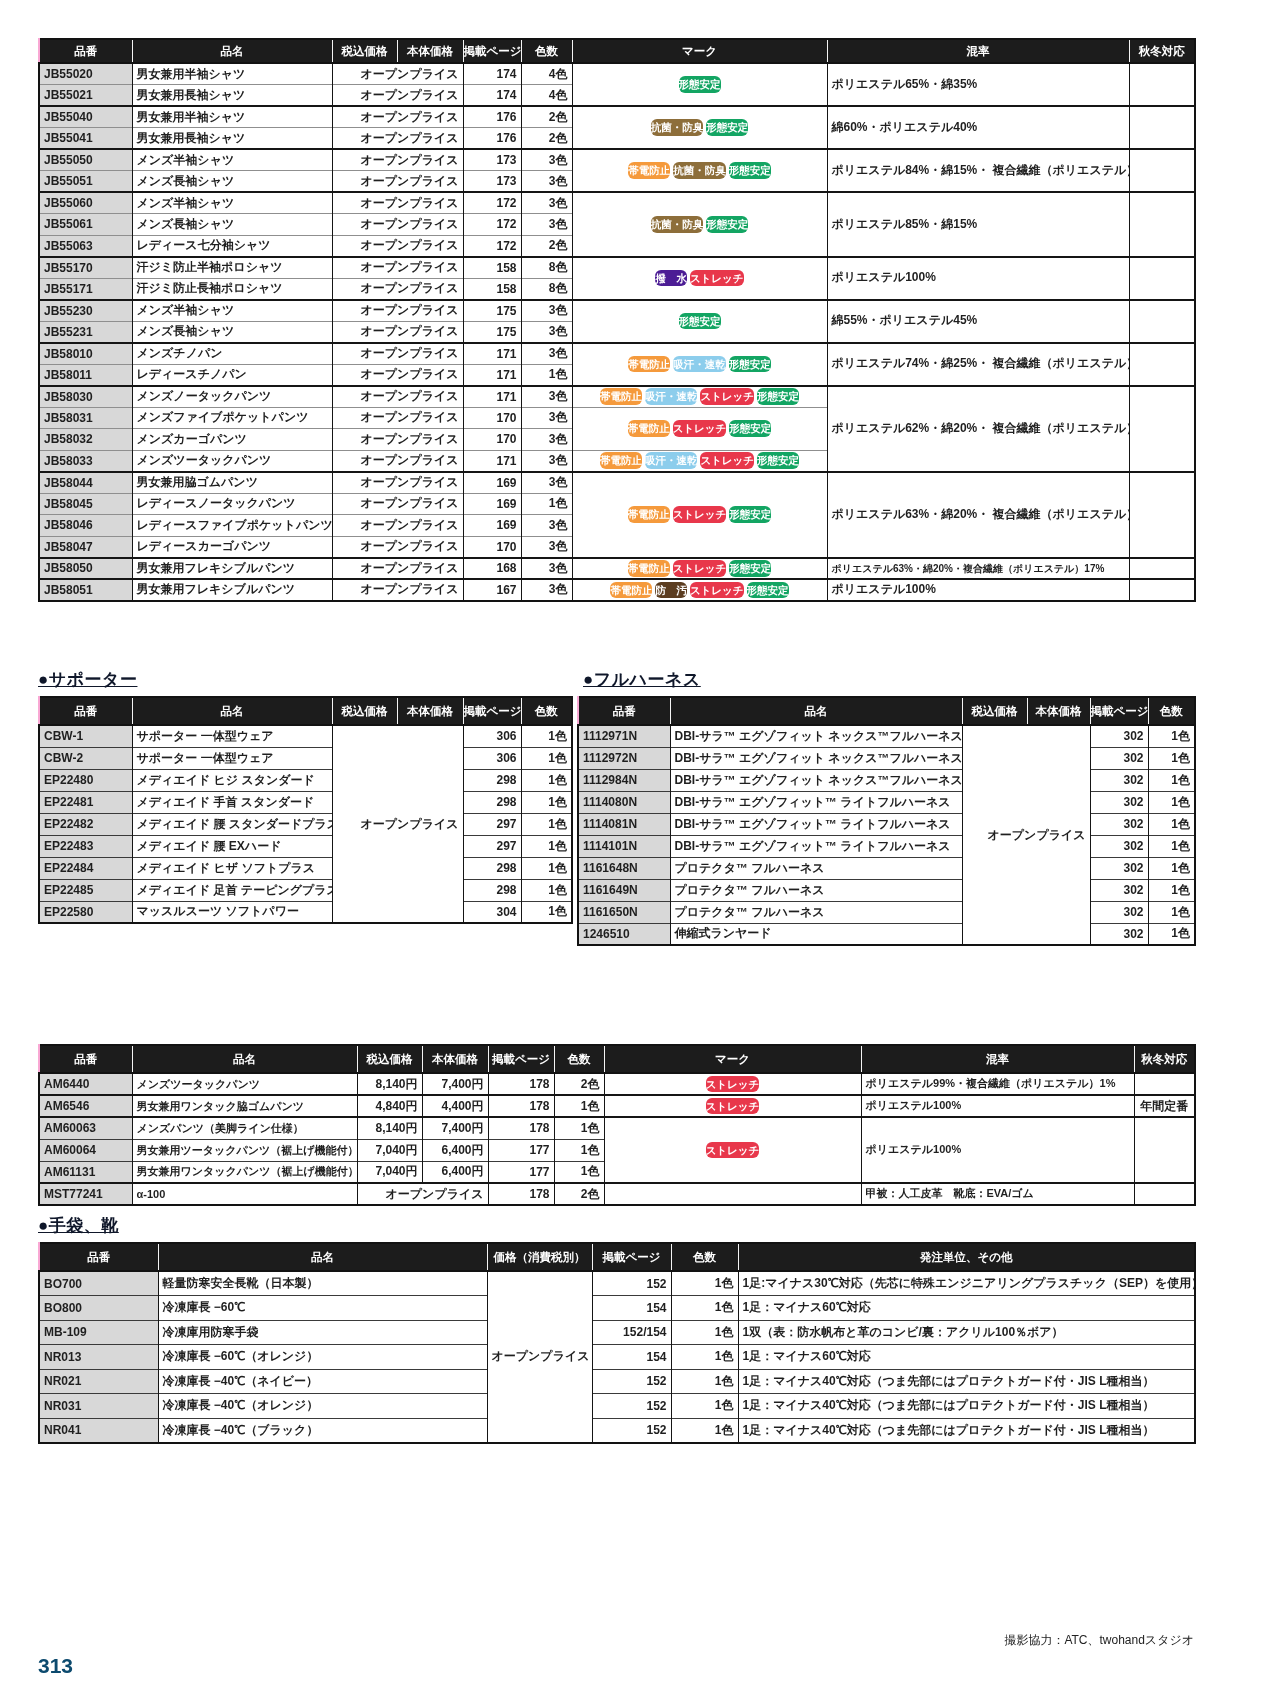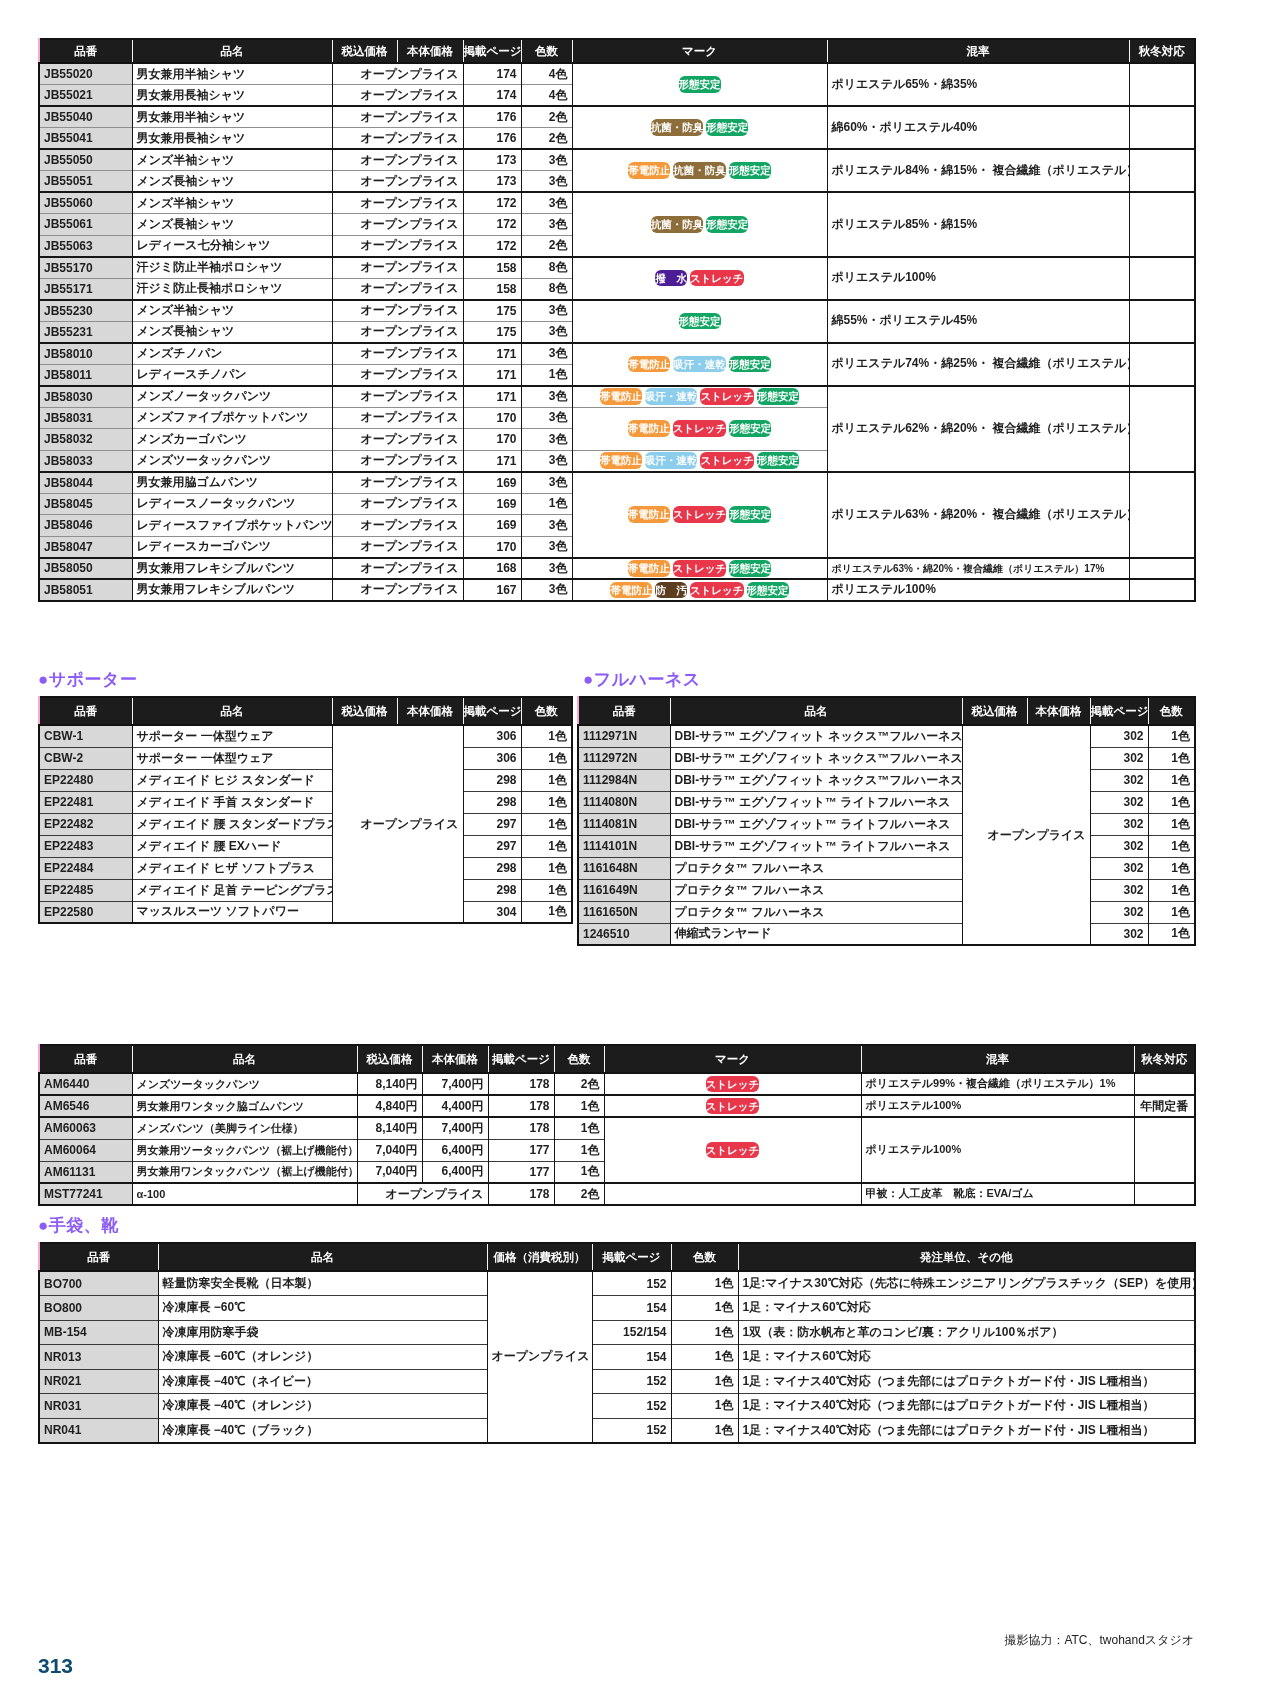--- a/index.html
+++ b/index.html
@@ -1,18 +1,18 @@
 <!DOCTYPE html>
 <html><head>
 <meta charset="utf-8">
 <style>
   html,body{margin:0;padding:0;background:#fff;}
   body{width:1280px;height:1707px;position:relative;font-family:"Liberation Sans",sans-serif;color:#1f1f1f;}
   .abs{position:absolute;}
-  .title{font-size:17px;font-weight:700;letter-spacing:0.5px;color:#8b5cf6;}
+  .title{font-size:17px;font-weight:700;letter-spacing:0.5px;color:#0f172a;text-decoration:underline;}
   table.cat{border-collapse:collapse;table-layout:fixed;background:#fff;border:2px solid #121212;}
   table.cat th{background:#1c1c1c;color:#fff;font-weight:700;font-size:11.5px;padding:0;
     border-left:1px solid #f5f5f5;border-bottom:2px solid #121212;overflow:hidden;white-space:nowrap;}
   table.cat th:first-child{border-left:2px solid #f9a8d4;}
   table.cat td{border-left:1px solid #151515;border-top:1px solid #3a3a3a;font-size:12px;font-weight:700;
     color:#1f1f1f;padding:0 4px;overflow:hidden;white-space:nowrap;}
   table.t-main td{border-top:1px solid #8f8f8f;}
   tr.g td{border-top:2px solid #151515 !important;}
   td.sub{border-top:1px solid #8f8f8f !important;}
   td.pb{background:#d8d8d8;padding-left:12px;}
@@ -575,21 +575,21 @@
           <td class="note">1足:マイナス30℃対応（先芯に特殊エンジニアリングプラスチック（SEP）を使用）</td>
         </tr>
         <tr>
           <td class="pb">BO800</td>
           <td class="name">冷凍庫長 −60℃</td>
           <td class="num">154</td>
           <td class="num">1色</td>
           <td class="note">1足：マイナス60℃対応</td>
         </tr>
         <tr>
-          <td class="pb">MB-154</td>
+          <td class="pb">MB-109</td>
           <td class="name">冷凍庫用防寒手袋</td>
           <td class="num">152/154</td>
           <td class="num">1色</td>
           <td class="note">1双（表：防水帆布と革のコンビ/裏：アクリル100％ボア）</td>
         </tr>
         <tr>
           <td class="pb">NR013</td>
           <td class="name">冷凍庫長 −60℃（オレンジ）</td>
           <td class="num">154</td>
           <td class="num">1色</td>

